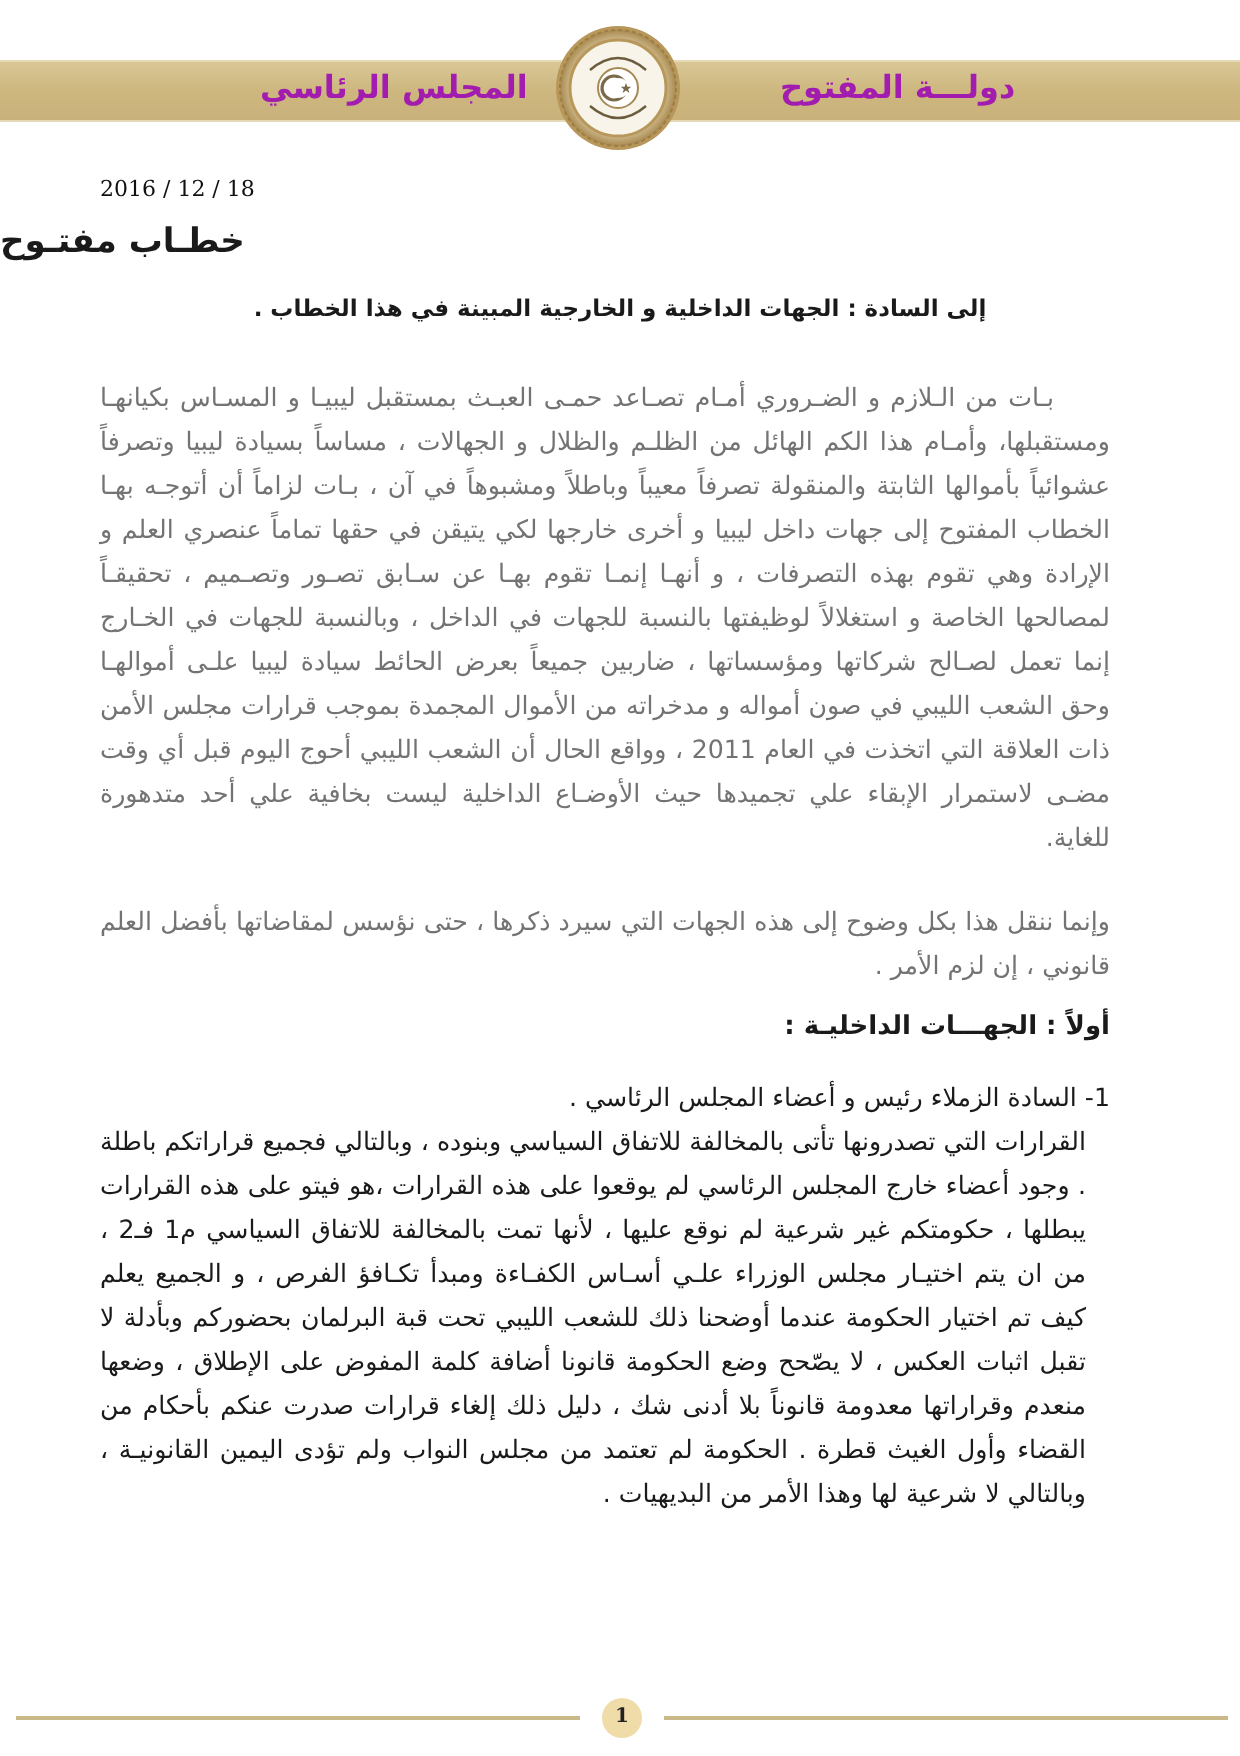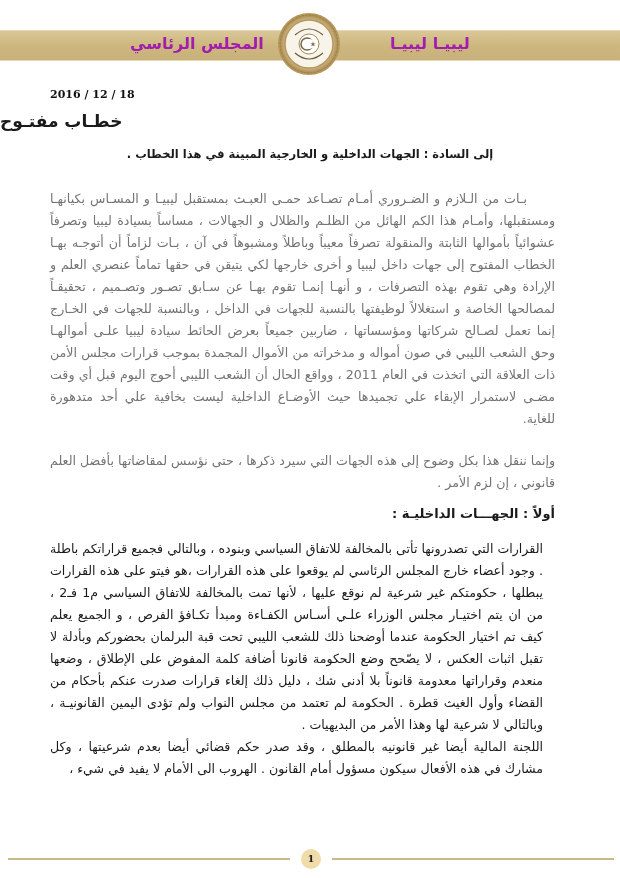--- a/index.html
+++ b/index.html
@@ -16,21 +16,21 @@
     position: absolute; top: 32px; font-weight: bold; font-size: 16px; line-height: 24px;
     color: #a21caf; direction: rtl;
   }
   .band-left { left: 130px; }
   .band-right { left: 390px; }
   .seal {
     position: absolute; left: 277px; top: 1px; width: 64px; height: 86px;
   }
   .date {
     position: absolute; left: 50px; top: 88px; font-family: "DejaVu Serif", serif;
-    font-weight: bold; font-size: 11px; color: #111;
+    font-weight: normal; font-size: 11px; color: #111;
   }
   .title {
     position: absolute; left: 0; width: 620px; top: 111px; text-align: left;
     font-weight: bold; font-size: 17px; direction: rtl;
   }
   .subtitle {
     position: absolute; left: 0; width: 620px; top: 147px; text-align: center;
     font-weight: bold; font-size: 11.5px; direction: rtl;
   }
   .body-text {
@@ -57,21 +57,21 @@
     position: absolute; left: 301px; top: 849px; width: 20px; height: 20px; border-radius: 50%;
     background: #f0dca8; text-align: center; line-height: 20px;
     font-family: "DejaVu Serif", serif; font-weight: bold; font-size: 10px; color: #222;
   }
 </style>
 </head>
 <body>
 
 <div class="band"></div>
 <div class="band-text band-left">المجلس الرئاسي</div>
-<div class="band-text band-right">ليبيـا ليبيـا</div>
+<div class="band-text band-right">دولـــة المفتوح</div>
 
 <svg class="seal" viewBox="0 0 64 86">
   <defs>
     <radialGradient id="ring" cx="50%" cy="50%" r="50%">
       <stop offset="0%" stop-color="#f6efdc"></stop>
       <stop offset="70%" stop-color="#e8d9b4"></stop>
       <stop offset="100%" stop-color="#a88a50"></stop>
     </radialGradient>
   </defs>
   <g>
@@ -91,19 +91,19 @@
 
 <div class="title">خطـاب مفتـوح</div>
 <div class="subtitle">إلى السادة : الجهات الداخلية و الخارجية المبينة في هذا الخطاب .</div>
 
 <div class="body-text p1">بـات من الـلازم و الضـروري أمـام تصـاعد حمـى العبـث بمستقبل ليبيـا و المسـاس بكيانهـا ومستقبلها، وأمـام هذا الكم الهائل من الظلـم والظلال و الجهالات ، مساساً بسيادة ليبيا وتصرفاً عشوائياً بأموالها الثابتة والمنقولة تصرفاً معيباً وباطلاً ومشبوهاً في آن ، بـات لزاماً أن أتوجـه بهـا الخطاب المفتوح إلى جهات داخل ليبيا و أخرى خارجها لكي يتيقن في حقها تماماً عنصري العلم و الإرادة وهي تقوم بهذه التصرفات ، و أنهـا إنمـا تقوم بهـا عن سـابق تصـور وتصـميم ، تحقيقـاً لمصالحها الخاصة و استغلالاً لوظيفتها بالنسبة للجهات في الداخل ، وبالنسبة للجهات في الخـارج إنما تعمل لصـالح شركاتها ومؤسساتها ، ضاربين جميعاً بعرض الحائط سيادة ليبيا علـى أموالهـا وحق الشعب الليبي في صون أمواله و مدخراته من الأموال المجمدة بموجب قرارات مجلس الأمن ذات العلاقة التي اتخذت في العام 2011 ، وواقع الحال أن الشعب الليبي أحوج اليوم قبل أي وقت مضـى لاستمرار الإبقاء علي تجميدها حيث الأوضـاع الداخلية ليست بخافية علي أحد متدهورة للغاية.</div>
 <div class="body-text p2">وإنما ننقل هذا بكل وضوح إلى هذه الجهات التي سيرد ذكرها ، حتى نؤسس لمقاضاتها بأفضل العلم قانوني ، إن لزم الأمر .</div>
 
 <div class="sec-heading">أولاً : الجهـــات الداخليـة :</div>
 
 <div class="item-1">
+  <span class="lead">1- السادة الزملاء رئيس و أعضاء المجلس الرئاسي .</span>
   <span class="body">القرارات التي تصدرونها تأتى بالمخالفة للاتفاق السياسي وبنوده ، وبالتالي فجميع قراراتكم باطلة . وجود أعضاء خارج المجلس الرئاسي لم يوقعوا على هذه القرارات ،هو فيتو على هذه القرارات يبطلها ، حكومتكم غير شرعية لم نوقع عليها ، لأنها تمت بالمخالفة للاتفاق السياسي م1 فـ2 ، من ان يتم اختيـار مجلس الوزراء علـي أسـاس الكفـاءة ومبدأ تكـافؤ الفرص ، و الجميع يعلم كيف تم اختيار الحكومة عندما أوضحنا ذلك للشعب الليبي تحت قبة البرلمان بحضوركم وبأدلة لا تقبل اثبات العكس ، لا يصّحح وضع الحكومة قانونا أضافة كلمة المفوض على الإطلاق ، وضعها منعدم وقراراتها معدومة قانوناً بلا أدنى شك ، دليل ذلك إلغاء قرارات صدرت عنكم بأحكام من القضاء وأول الغيث قطرة . الحكومة لم تعتمد من مجلس النواب ولم تؤدى اليمين القانونيـة ، وبالتالي لا شرعية لها وهذا الأمر من البديهيات .</span>
-  <span class="tail">اللجنة المالية أيضا غير قانونيه بالمطلق ، وقد صدر حكم قضائي أيضا بعدم شرعيتها ، وكل مشارك في هذه الأفعال سيكون مسؤول أمام القانون . الهروب الى الأمام لا يفيد في شيء ،</span>
 </div>
 
 <div class="footer-line" style="left:8px;width:282px;"></div>
 <div class="footer-line" style="left:332px;width:282px;"></div>
 <div class="page-num">1</div>
 
 </body></html>

